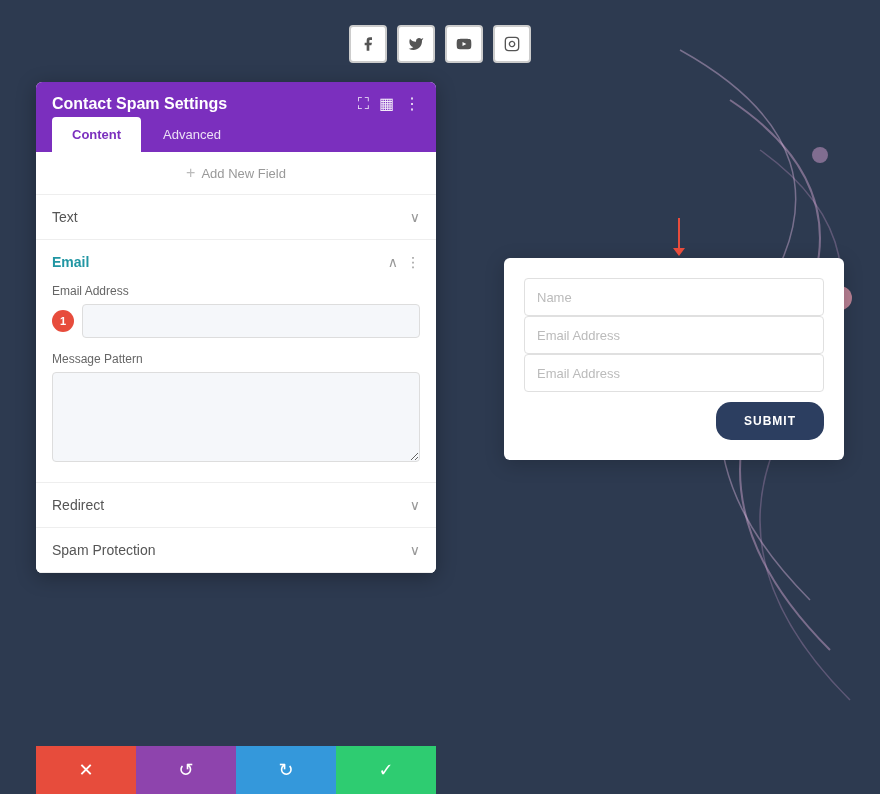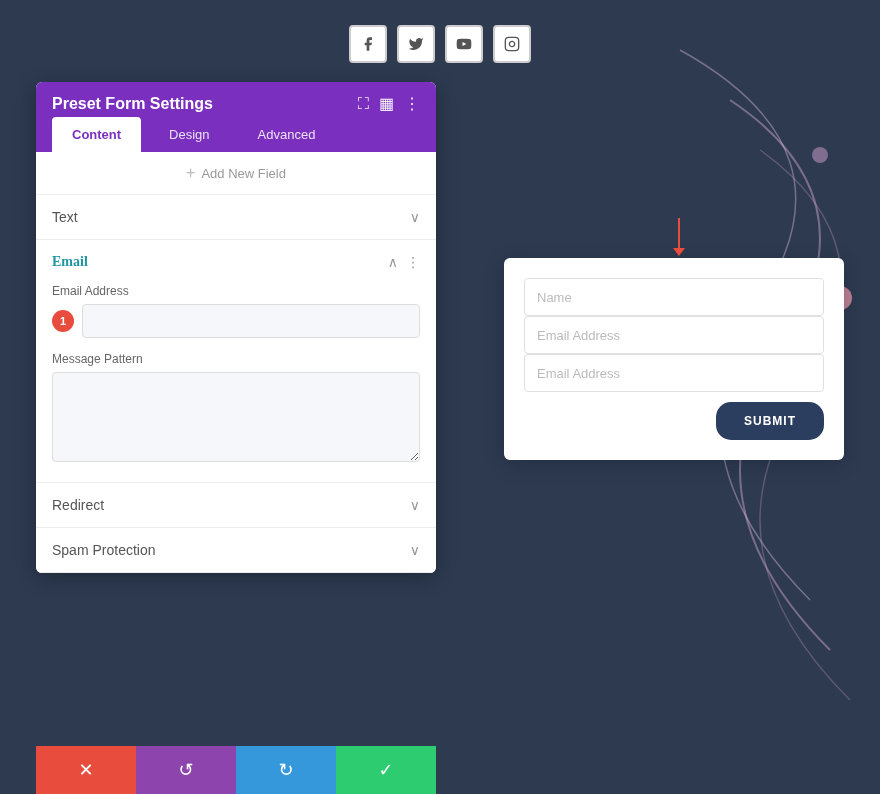--- a/index.html
+++ b/index.html
@@ -99,21 +99,21 @@
       font-size: 12px;
       margin-bottom: 8px;
     }
 
     .panel-preset span {
       cursor: pointer;
     }
 
     .panel-tabs {
       display: flex;
-      gap: 8px;
+      gap: 2px;
     }
 
     .panel-tab {
       padding: 10px 20px;
       color: rgba(255,255,255,0.85);
       font-size: 13px;
       cursor: pointer;
       border-radius: 4px 4px 0 0;
     }
 
@@ -161,21 +161,20 @@
 
     .section-title {
       font-size: 14px;
       color: #555;
       font-weight: 500;
     }
 
     .section-title.expanded {
       color: #2196a3;
       font-weight: 600;
-      font-family: Liberation Serif, serif;
     }
 
     .section-chevron {
       color: #999;
       font-size: 14px;
     }
 
     .section-actions {
       display: flex;
       gap: 8px;
@@ -378,33 +377,30 @@
         <rect x="2" y="2" width="20" height="20" rx="5" ry="5"></rect>
         <path d="M16 11.37A4 4 0 1112.63 8 4 4 0 0116 11.37z"></path>
         <line x1="17.5" y1="6.5" x2="17.51" y2="6.5"></line>
       </svg>
   </div>
 </div>
 
 <div class="settings-panel">
   <div class="panel-header">
     <div class="panel-header-top">
-      <span class="panel-title">Preset Form Settings</span>
+      <span class="panel-title">Contact Spam Settings</span>
       <div class="panel-header-icons">
         <span class="panel-header-icon">⛶</span>
         <span class="panel-header-icon">▦</span>
         <span class="panel-header-icon">⋮</span>
       </div>
     </div>
     <div class="panel-tabs">
       <div class="panel-tab active">
         <span>Content</span>
-      </div>
-      <div class="panel-tab">
-        <span>Design</span>
       </div>
       <div class="panel-tab">
         <span>Advanced</span>
       </div>
     </div>
   </div>
 
   <div class="panel-body">
 
     <div class="add-field-area">

